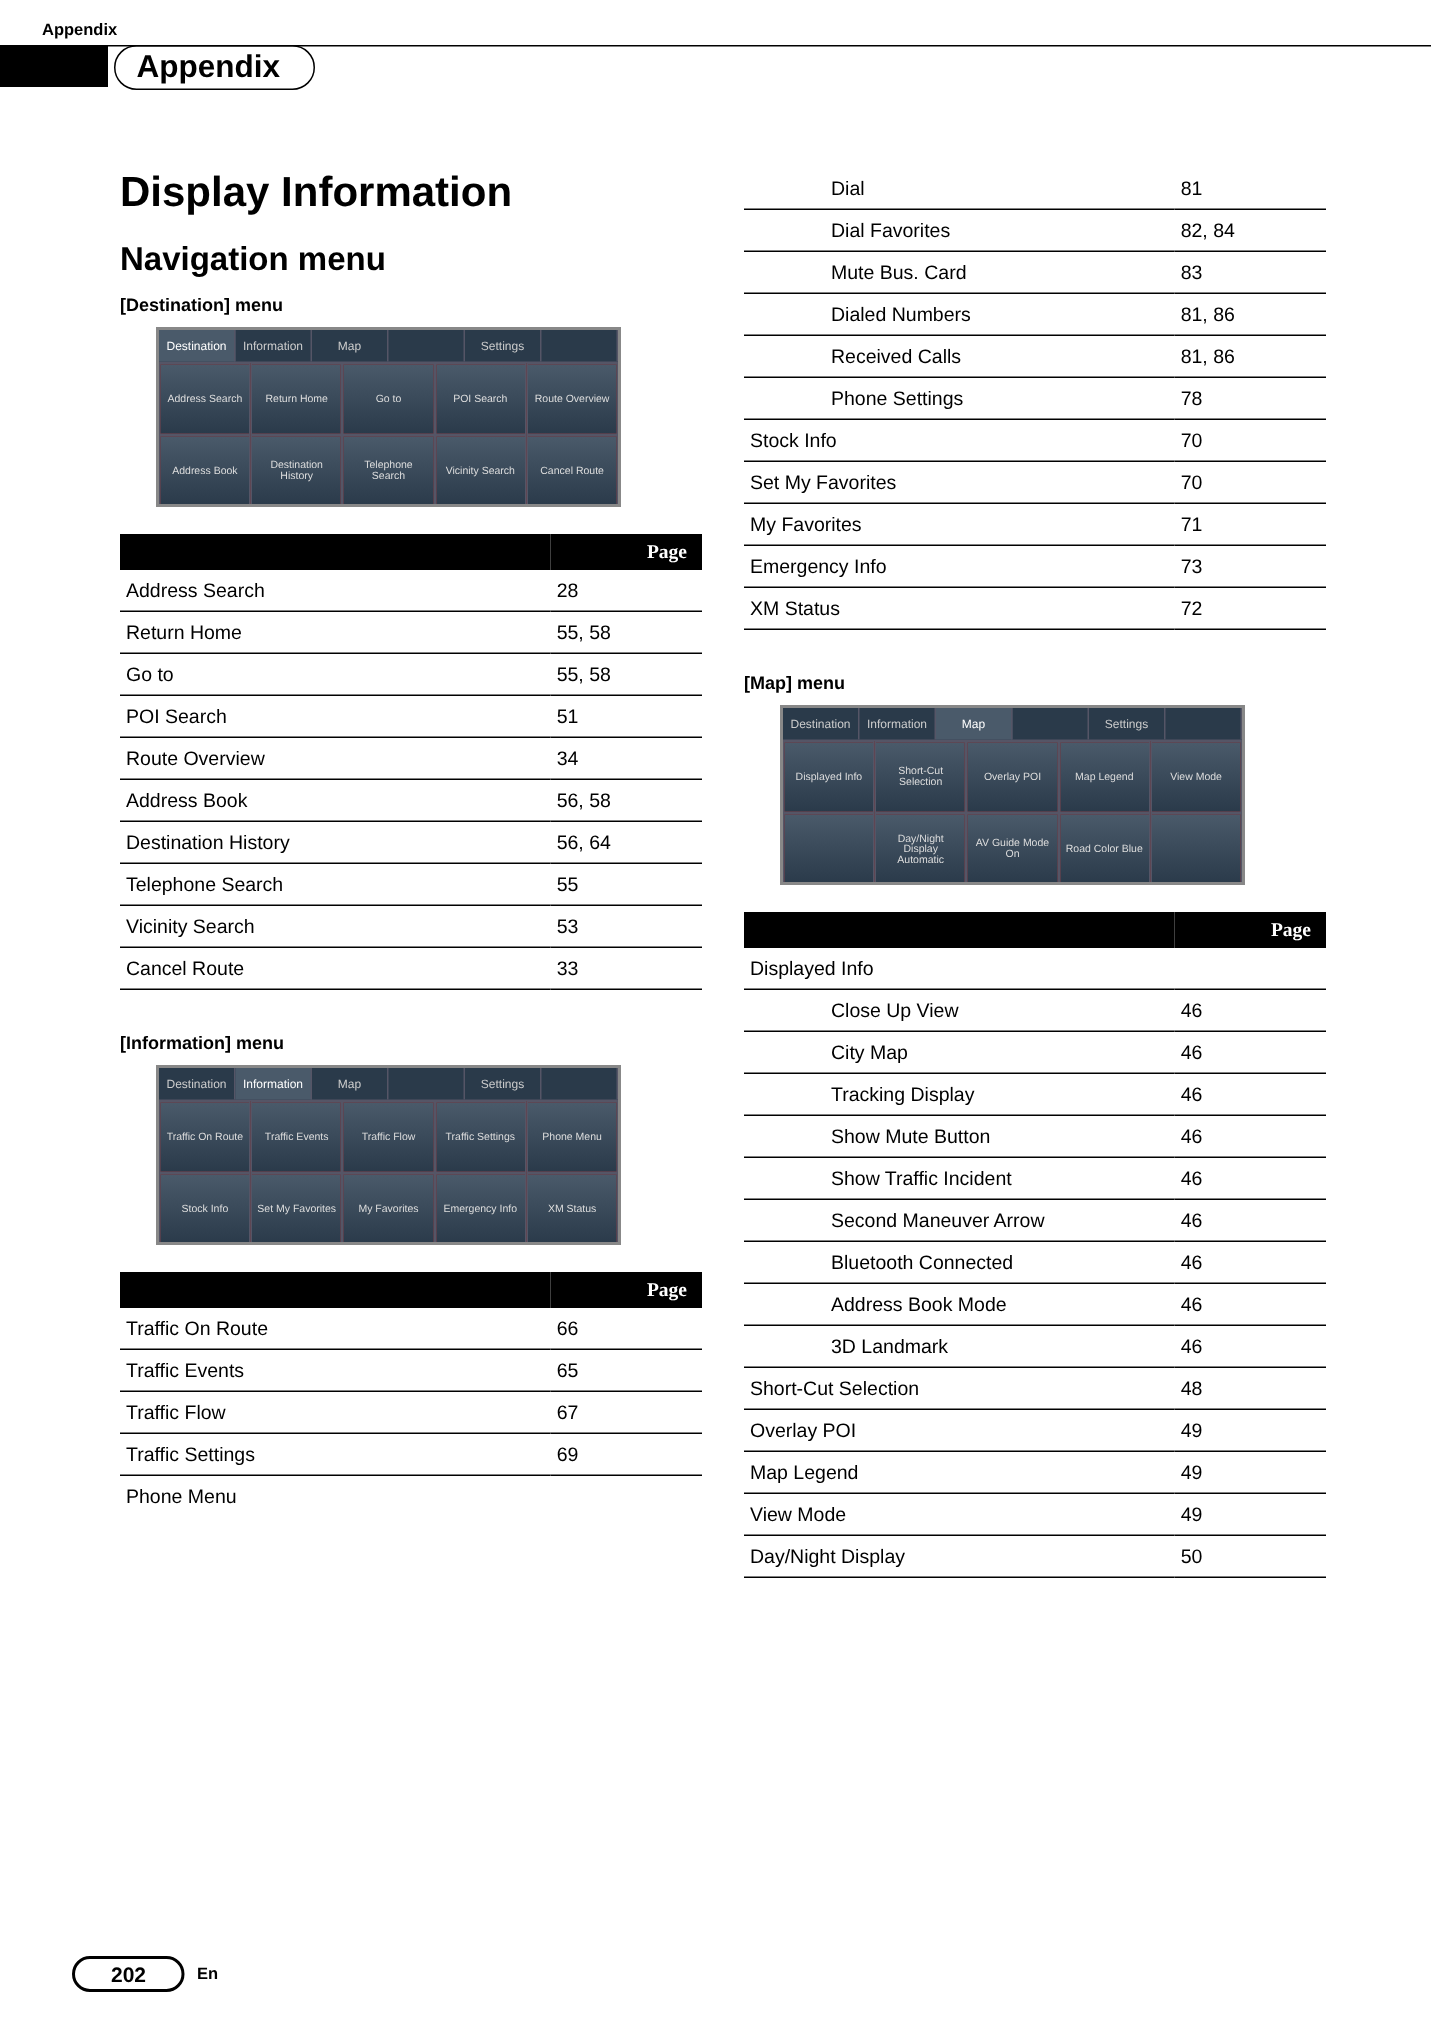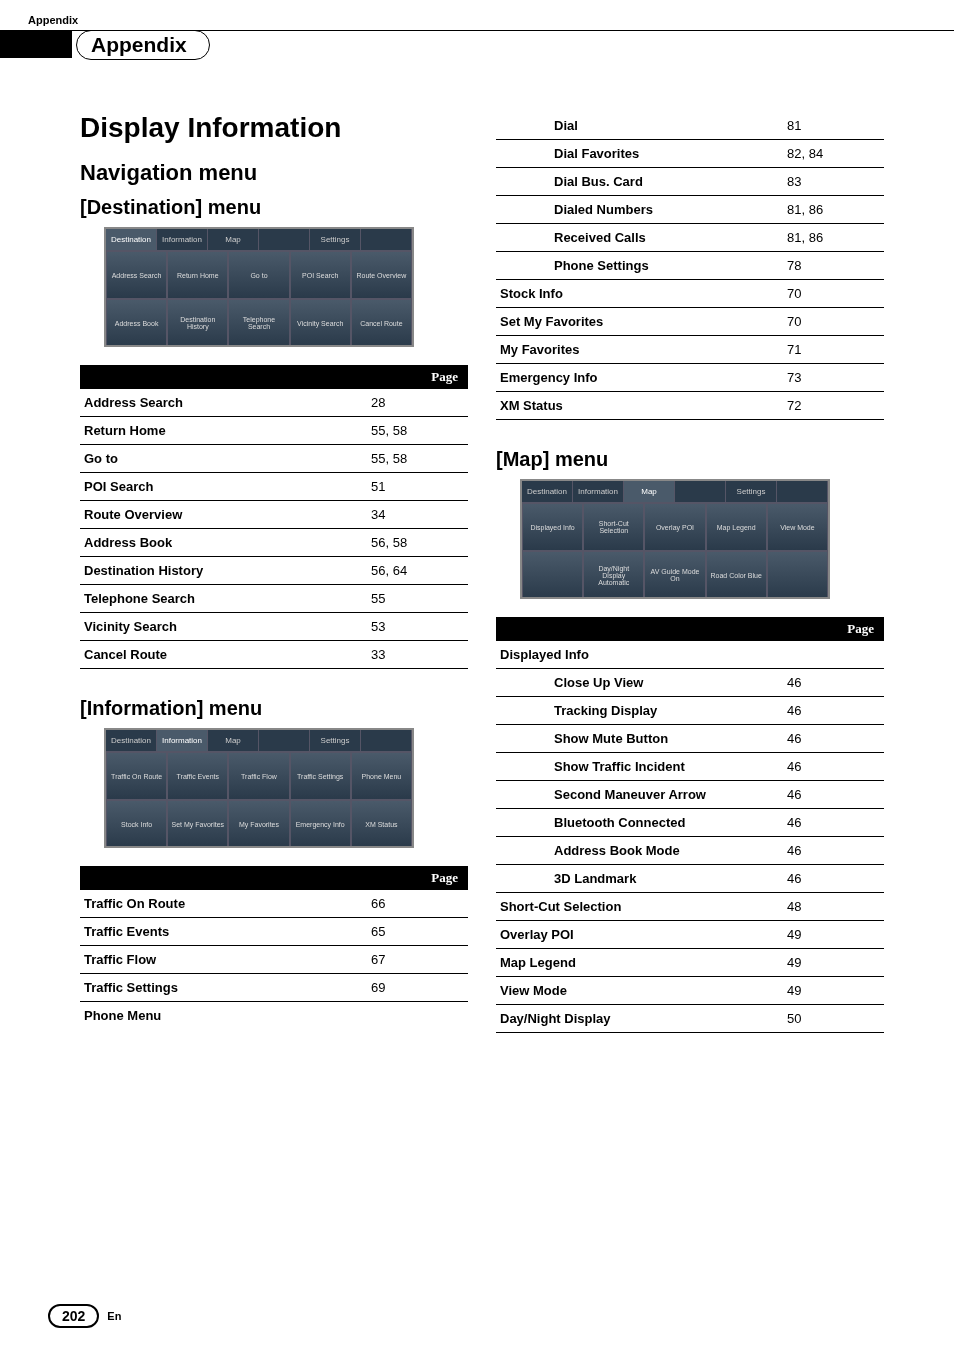--- a/index.html
+++ b/index.html
@@ -64,21 +64,21 @@
     font-size: 28px;
     font-weight: 900;
     margin-bottom: 16px;
   }
   h2.nav-menu {
     font-size: 22px;
     font-weight: 900;
     margin-bottom: 10px;
   }
   h3.menu-title {
-    font-size: 20px;
+    font-size: 12px;
     font-weight: 900;
     margin-bottom: 8px;
   }
 
   .screenshot {
     width: 310px;
     height: 120px;
     border: 2px solid #888;
     background: #7f1d1d;
     margin-left: 24px;
@@ -134,37 +134,37 @@
     padding: 4px 10px;
     font-size: 13px;
     font-family: Liberation Serif, serif;
   }
   table.idx thead th.blank { text-align: left; }
   table.idx tbody tr td {
     border-bottom: 1px solid #000;
     padding: 6px 10px 6px 4px;
     vertical-align: middle;
   }
-  table.idx tbody tr td.label { font-weight: bold; width: 74%; }
+  table.idx tbody tr td.label { font-weight: normal; width: 74%; }
   table.idx tbody tr td.page { text-align: left; width: 26%; font-weight: normal; }
   table.idx tbody tr.indent td.label { padding-left: 58px; }
   table.idx tbody tr.no-border td { border-bottom: none; }
 
   .page-footer {
     position: absolute;
     bottom: 24px;
     left: 48px;
     display: flex;
     align-items: center;
     gap: 8px;
   }
   .page-badge {
     border: 2px solid #000;
     border-radius: 14px;
-    padding: 2px 12px;
+    padding: 2px 24px;
     font-weight: 900;
     font-size: 14px;
   }
   .page-lang {
     font-size: 11px;
     font-weight: bold;
   }
 </style>
 </head>
 <body>
@@ -318,21 +318,21 @@
       <tbody id="tbl-info-right">
           <tr class="indent">
             <td class="label">Dial</td>
             <td class="page">81</td>
           </tr>
           <tr class="indent">
             <td class="label">Dial Favorites</td>
             <td class="page">82, 84</td>
           </tr>
           <tr class="indent">
-            <td class="label">Dial Bus. Card</td>
+            <td class="label">Mute Bus. Card</td>
             <td class="page">83</td>
           </tr>
           <tr class="indent">
             <td class="label">Dialed Numbers</td>
             <td class="page">81, 86</td>
           </tr>
           <tr class="indent">
             <td class="label">Received Calls</td>
             <td class="page">81, 86</td>
           </tr>
@@ -398,20 +398,24 @@
       <tbody id="tbl-map">
           <tr>
             <td class="label">Displayed Info</td>
             <td class="page"></td>
           </tr>
           <tr class="indent">
             <td class="label">Close Up View</td>
             <td class="page">46</td>
           </tr>
           <tr class="indent">
+            <td class="label">City Map</td>
+            <td class="page">46</td>
+          </tr>
+          <tr class="indent">
             <td class="label">Tracking Display</td>
             <td class="page">46</td>
           </tr>
           <tr class="indent">
             <td class="label">Show Mute Button</td>
             <td class="page">46</td>
           </tr>
           <tr class="indent">
             <td class="label">Show Traffic Incident</td>
             <td class="page">46</td>

